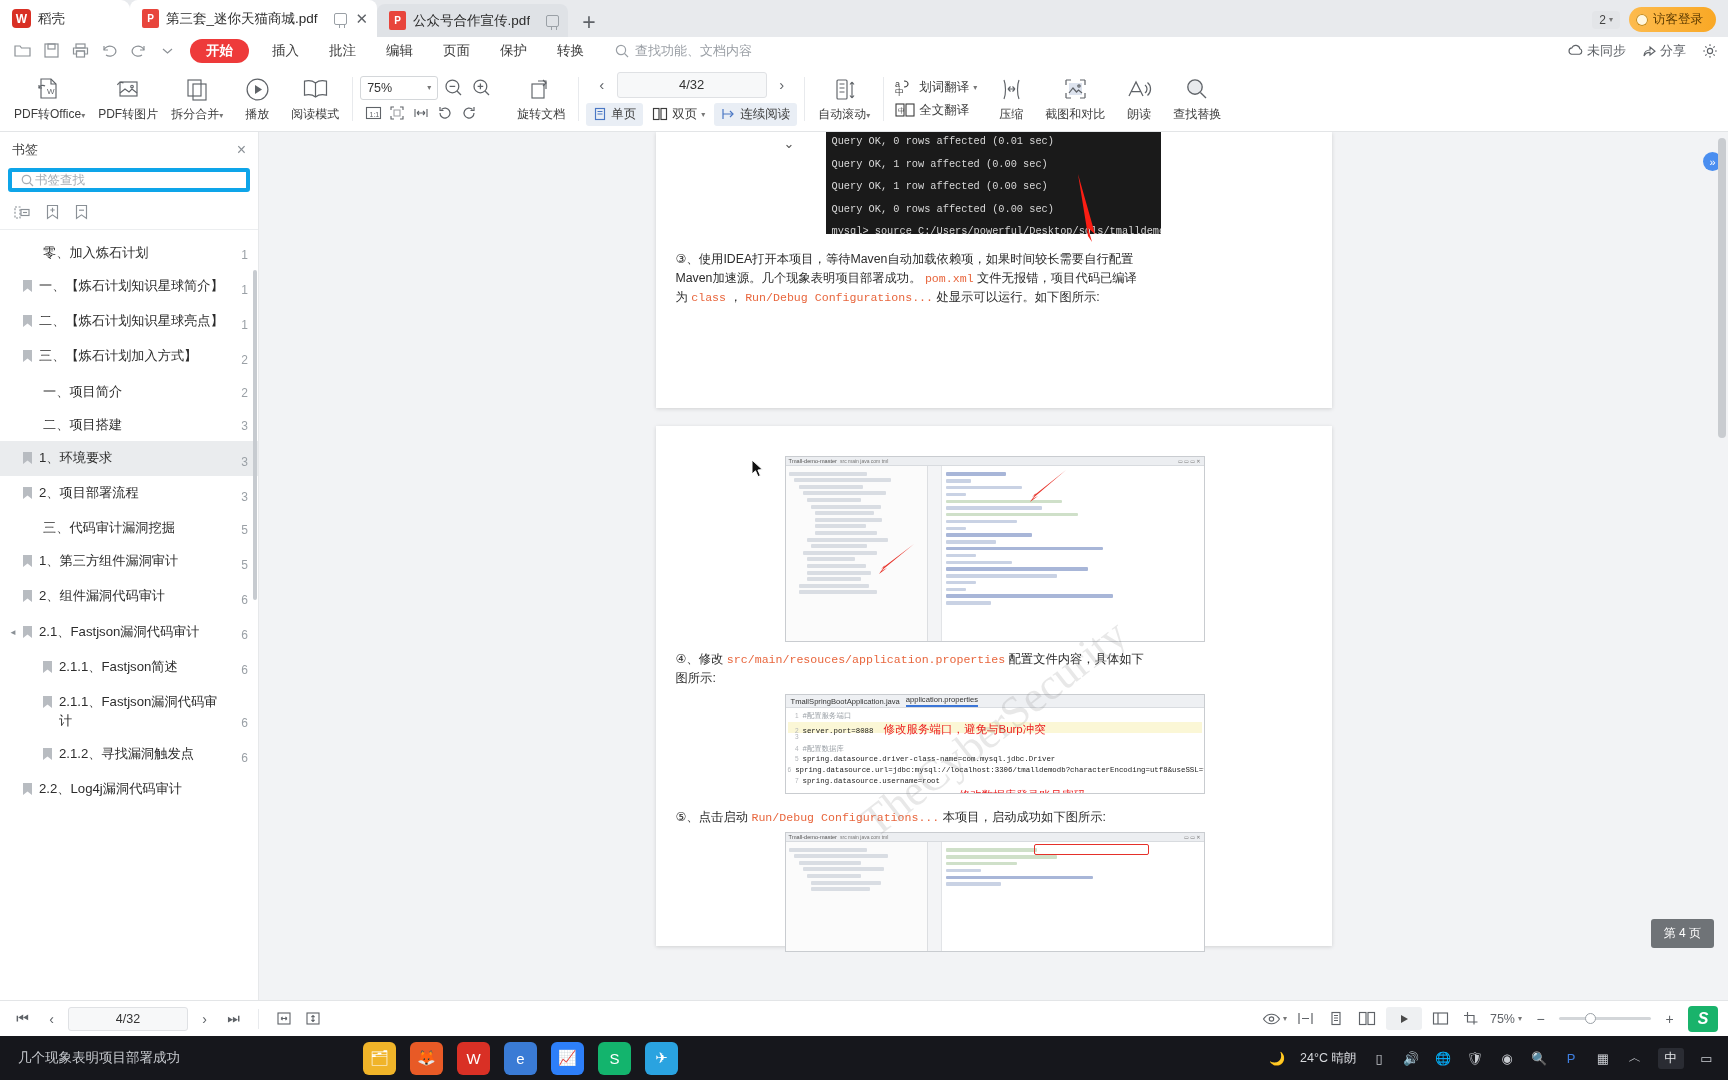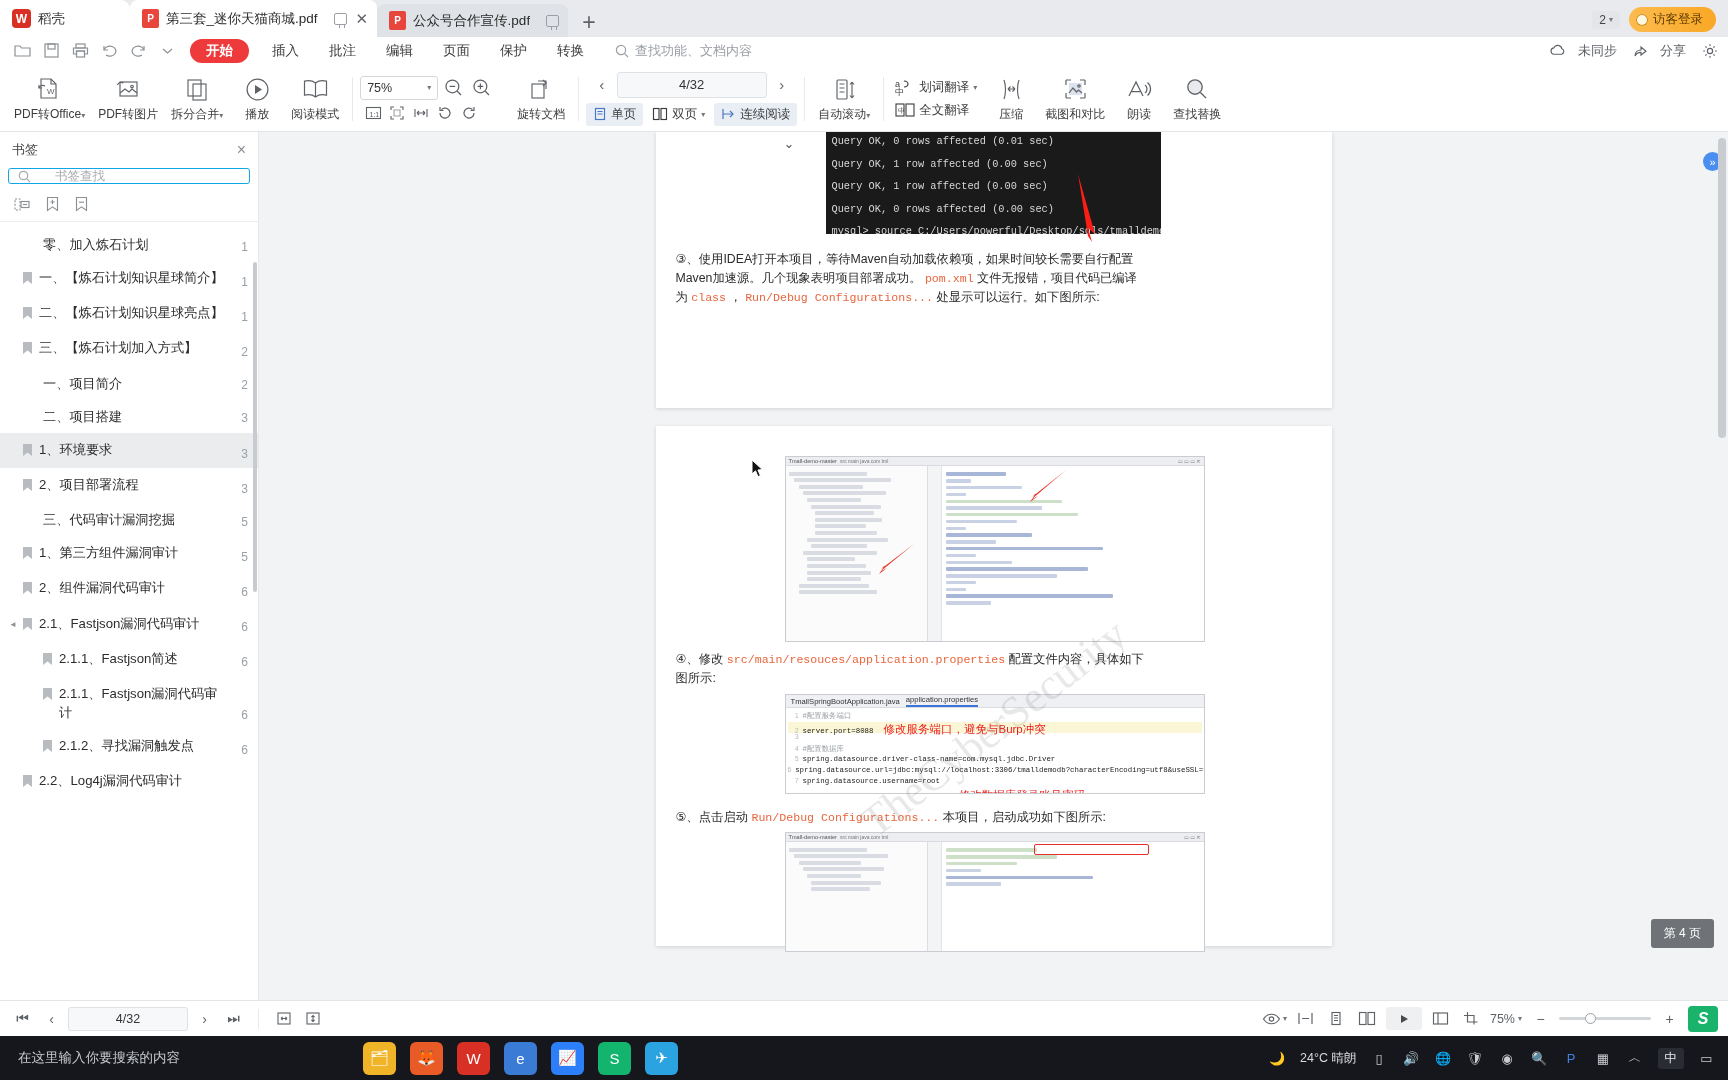--- a/index.html
+++ b/index.html
@@ -61,21 +61,21 @@
   .qa-ico svg { display:block; }
   .menu-start {
     background:#ee3a3a; color:#fff; border-radius:12px; font-size:13.5px;
     padding:3px 16px; margin:0 6px; font-weight:600;
   }
   .menu-item { font-size:13.5px; color:#3c3c3c; padding:3px 13px; cursor:pointer; white-space:nowrap; }
   .ribbon-search {
     display:flex; align-items:center; gap:6px; margin-left:14px; color:#9a9fa5; font-size:13px;
   }
   .ribbon-top-right { margin-left:auto; display:flex; align-items:center; gap:16px; color:#5f6368; font-size:13px; }
-  .rtr-item { display:flex; align-items:center; gap:12px; cursor:pointer; white-space:nowrap; }
+  .rtr-item { display:flex; align-items:center; gap:3px; cursor:pointer; white-space:nowrap; }
 
   .ribbon { height:68px; background:#fff; border-bottom:1px solid #e3e5e7; display:flex;
             align-items:center; padding:2px 8px 0 8px; gap:1px; flex:0 0 68px; }
   .rb-btn { display:flex; flex-direction:column; align-items:center; justify-content:center;
             min-width:54px; padding:2px 6px; cursor:pointer; gap:1px; }
   .rb-btn .lbl { font-size:12px; color:#3c3c3c; white-space:nowrap; }
   .rb-btn .gly { height:30px; display:flex; align-items:center; justify-content:center; color:#5f6368; }
   .rb-sep { width:1px; height:44px; background:#e8eaed; margin:0 6px; }
   .rb-col { display:flex; flex-direction:column; gap:2px; }
   .rb-row { display:flex; align-items:center; gap:2px; }
@@ -95,22 +95,22 @@
   .inline-btn { display:flex; align-items:center; gap:4px; font-size:12.5px; color:#3c3c3c; cursor:pointer; }
   .caret { font-size:8px; color:#777; }
 
   
   .workspace { flex:1; display:flex; min-height:0; background:#fff; position:relative; }
 
   
   .sidebar { width:259px; background:#fff; border-right:1px solid #e6e8ea; display:flex; flex-direction:column; }
   .sb-head { height:36px; display:flex; align-items:center; padding:0 12px; font-size:13px; color:#444; }
   .sb-head .x { margin-left:auto; color:#8a9096; font-size:16px; cursor:pointer; }
-  .sb-search { margin:0 8px 6px 8px; height:16px; border:1px solid #0ea5e9; border-radius:3px;
-               display:flex; align-items:center; gap:24px; padding:0 9px; color:#a8adb3; font-size:12.5px; }
+  .sb-search { margin:0 8px 6px 8px; height:24px; border:4px solid #0ea5e9; border-radius:3px;
+               display:flex; align-items:center; gap:1px; padding:0 9px; color:#a8adb3; font-size:12.5px; }
   .sb-tools { height:32px; display:flex; align-items:center; gap:16px; padding:0 14px;
               border-bottom:1px solid #eceef0; color:#8a9096; }
   .sb-list { flex:1; overflow:hidden; position:relative; padding-top:6px; }
   .bm {
     display:flex; align-items:flex-start; gap:5px; padding:7px 10px 7px 8px; font-size:13.2px;
     color:#2d2d2d; cursor:pointer; line-height:1.45; position:relative;
   }
   .bm.sel { background:#eaecee; }
   .bm .twisty { width:10px; flex:0 0 10px; color:#8a9096; font-size:8px; padding-top:5px; text-align:center; }
   .bm .bk { width:11px; flex:0 0 11px; padding-top:2px; }
@@ -965,21 +965,21 @@
       <div class="zoom-slider">
         <div class="zoom-knob"></div>
       </div>
       <div class="sb-ico">+</div>
       <div class="s-badge">S</div>
     </div>
   </div>
 
   <div class="taskbar">
     <div class="tb-search">
-      <span>在这里输入你要搜索的内容</span>
+      <span>几个现象表明项目部署成功</span>
     </div>
     <div class="tb-apps">
       <div class="tb-app" style="background:#f0b429;">🗂</div>
       <div class="tb-app" style="background:#e85a26;">🦊</div>
       <div class="tb-app" style="background:#d93025;">W</div>
       <div class="tb-app" style="background:#3a7bd5;">e</div>
       <div class="tb-app" style="background:#2d7ff9;">📈</div>
       <div class="tb-app" style="background:#13b46d;">S</div>
       <div class="tb-app" style="background:#2aa3e0;">✈</div>
     </div>

